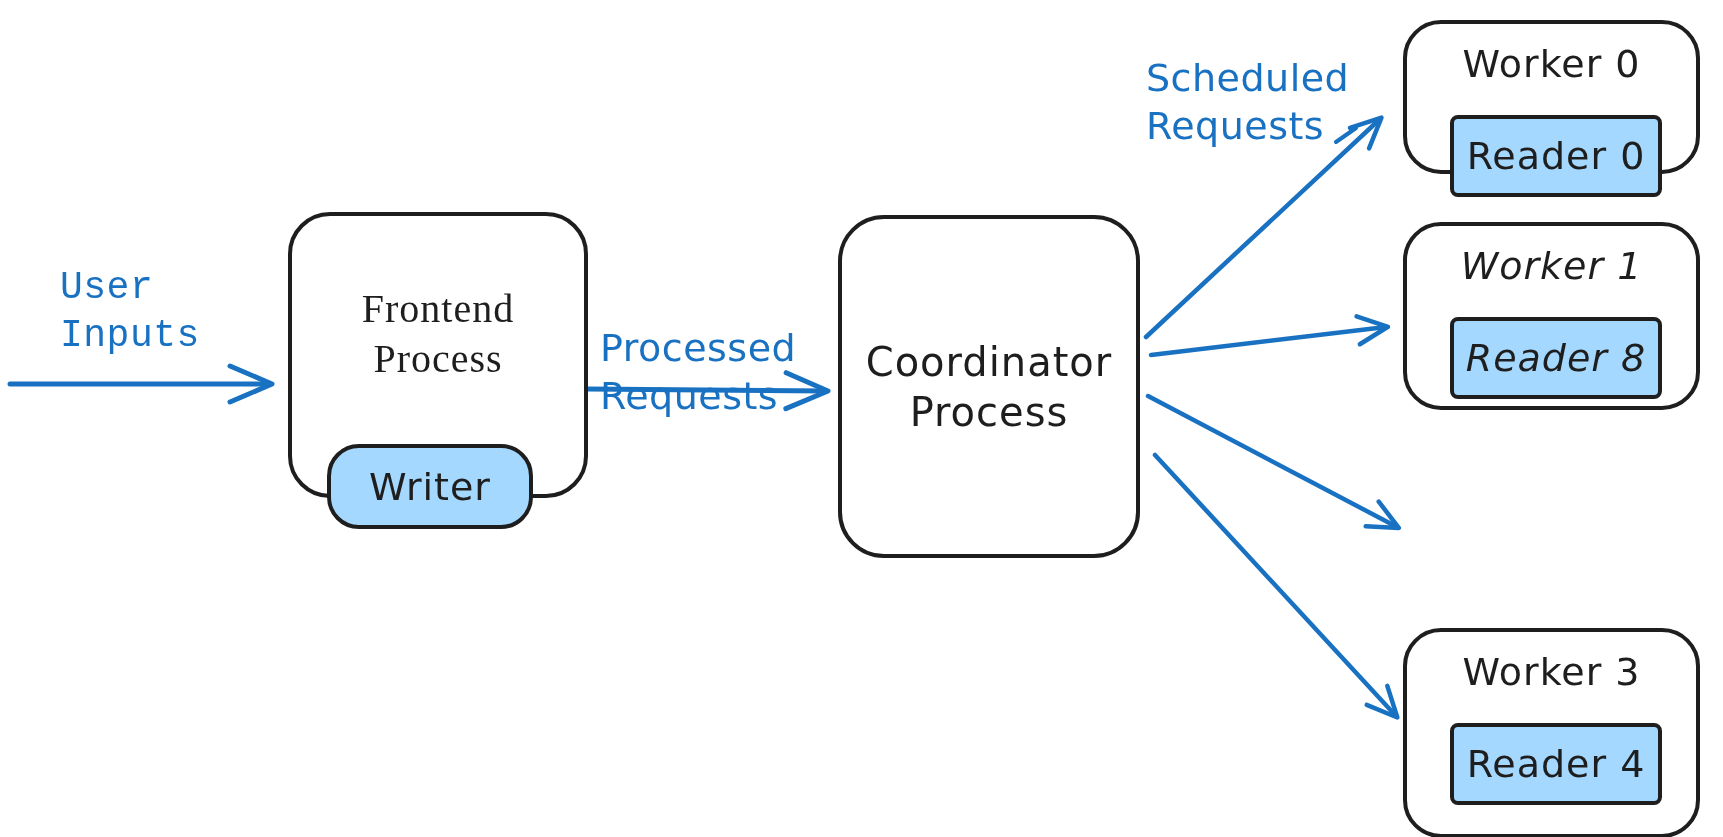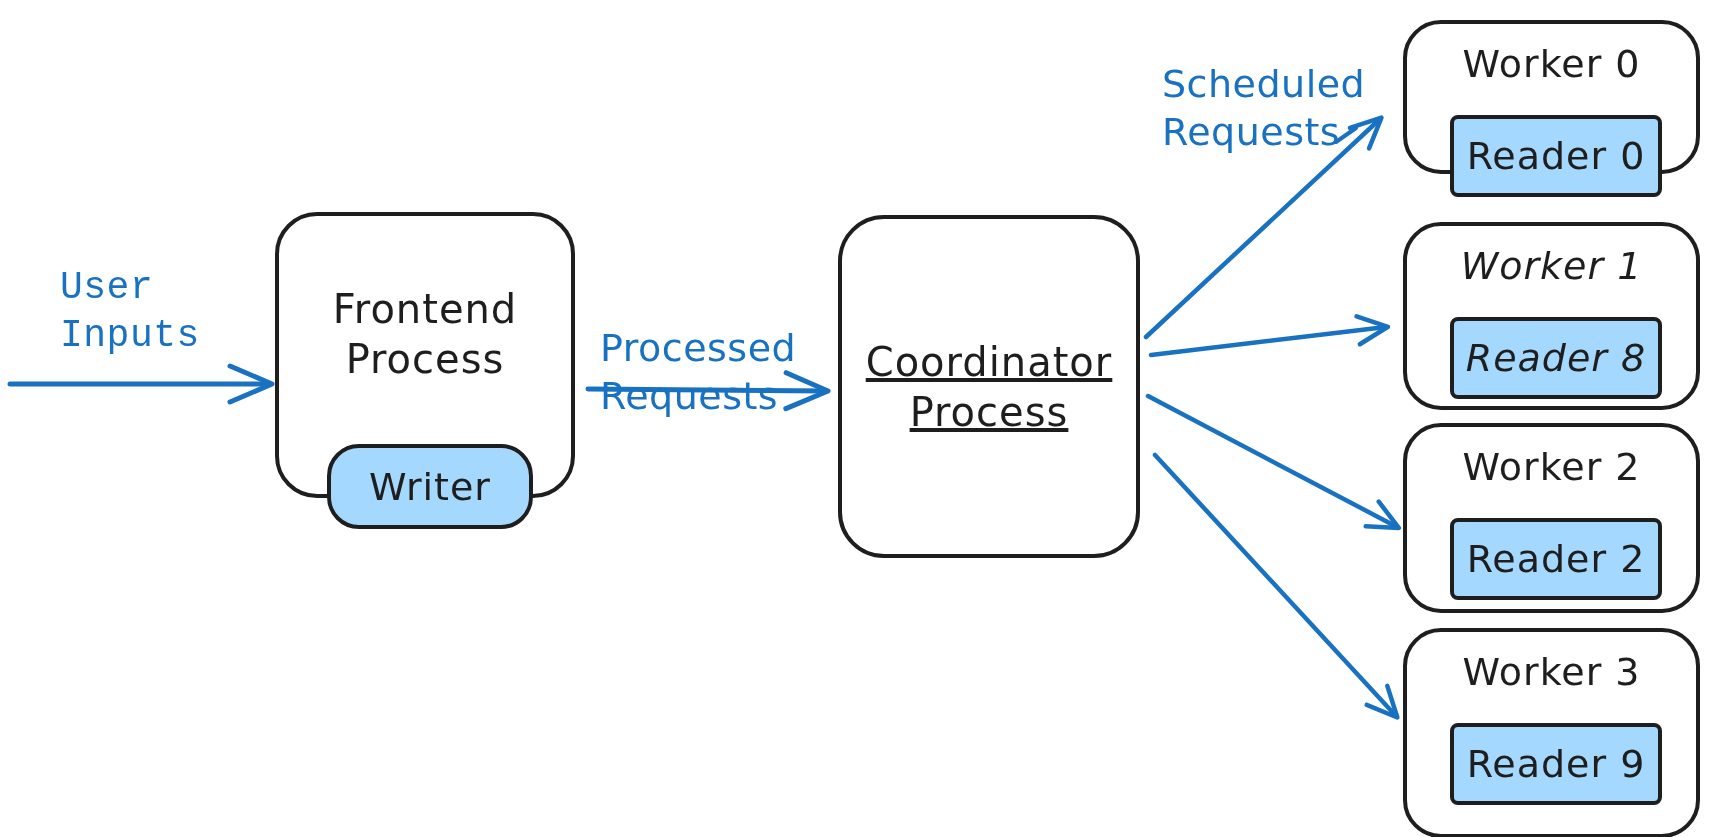--- a/index.html
+++ b/index.html
@@ -27,28 +27,27 @@
     background: #ffffff;
   }
   .node-title {
     font-size: 40px;
     line-height: 1.25;
     letter-spacing: 1px;
     text-align: center;
     white-space: pre-line;
     color: #1e1e1e;
   }
-  .frontend { left: 275px; top: 212px; width: 300px; height: 286px; }
+  .frontend { left: 288px; top: 212px; width: 300px; height: 286px; font-family: Liberation Serif, serif; }
   .frontend .node-title { position: absolute; top: 68px; left: 0; right: 0; }
 
   .coordinator {
     left: 838px; top: 215px; width: 302px; height: 343px;
     display: flex; align-items: center; justify-content: center;
     border-radius: 46px;
-    text-decoration: underline;
   }
 
   .subbox {
     position: absolute;
     background: #a5d8ff;
     border: 4px solid #1e1e1e;
     border-radius: 32px;
     display: flex; align-items: center; justify-content: center;
     font-size: 38px;
     letter-spacing: 1px;
@@ -77,21 +76,21 @@
   .blue-label {
     position: absolute;
     color: #1971c2;
     font-size: 38px;
     line-height: 1.26;
     letter-spacing: 0.5px;
     white-space: pre-line;
   }
   .user-label      { left: 60px;   top: 264px; font-family: Liberation Mono, monospace; }
   .processed-label { left: 600px;  top: 277px; margin-top: 48px; }
-  .scheduled-label { left: 1146px; top: 61px; margin-left: 16px;  }
+  .scheduled-label { left: 1146px; top: 55px;  }
 </style>
 </head>
 <body>
 
 <div class="canvas">
 
   <svg class="arrows-layer" viewBox="0 0 1723 837" xmlns="http://www.w3.org/2000/svg">
     <defs>
       <marker id="head-big" markerUnits="userSpaceOnUse" markerWidth="52" markerHeight="46" refX="44" refY="22" orient="auto">
         <path d="M4,4 L46,22 L4,40" fill="none" stroke="#1971c2" stroke-width="5" stroke-linecap="round" stroke-linejoin="round"></path>
@@ -139,27 +138,21 @@
     </div>
   </div>
 
   <div class="node worker worker-1">
     <div class="worker-title">Worker 1</div>
     <div class="subbox reader">
       <span>Reader 8</span>
     </div>
   </div>
 
-  <div class="node worker worker-2">
-    <div class="worker-title">Worker 2</div>
-    <div class="subbox reader">
-      <span>Reader 2</span>
-    </div>
-  </div>
 
   <div class="node worker worker-3">
     <div class="worker-title">Worker 3</div>
     <div class="subbox reader">
-      <span>Reader 9</span>
+      <span>Reader 4</span>
     </div>
   </div>
 
 </div>
 
 </body></html>

